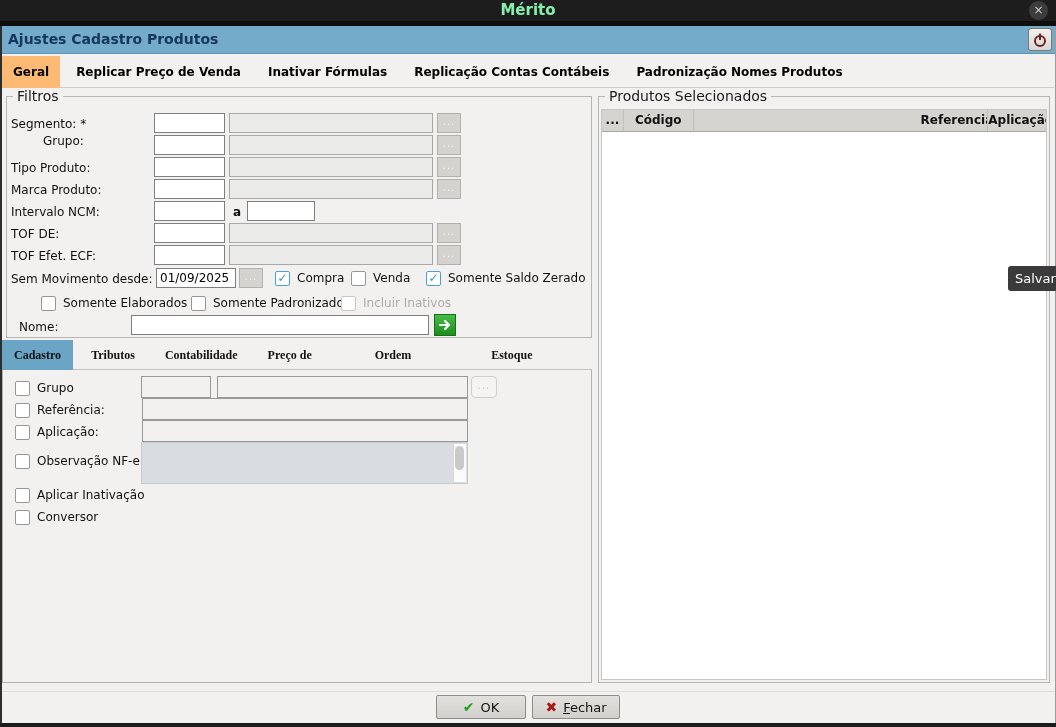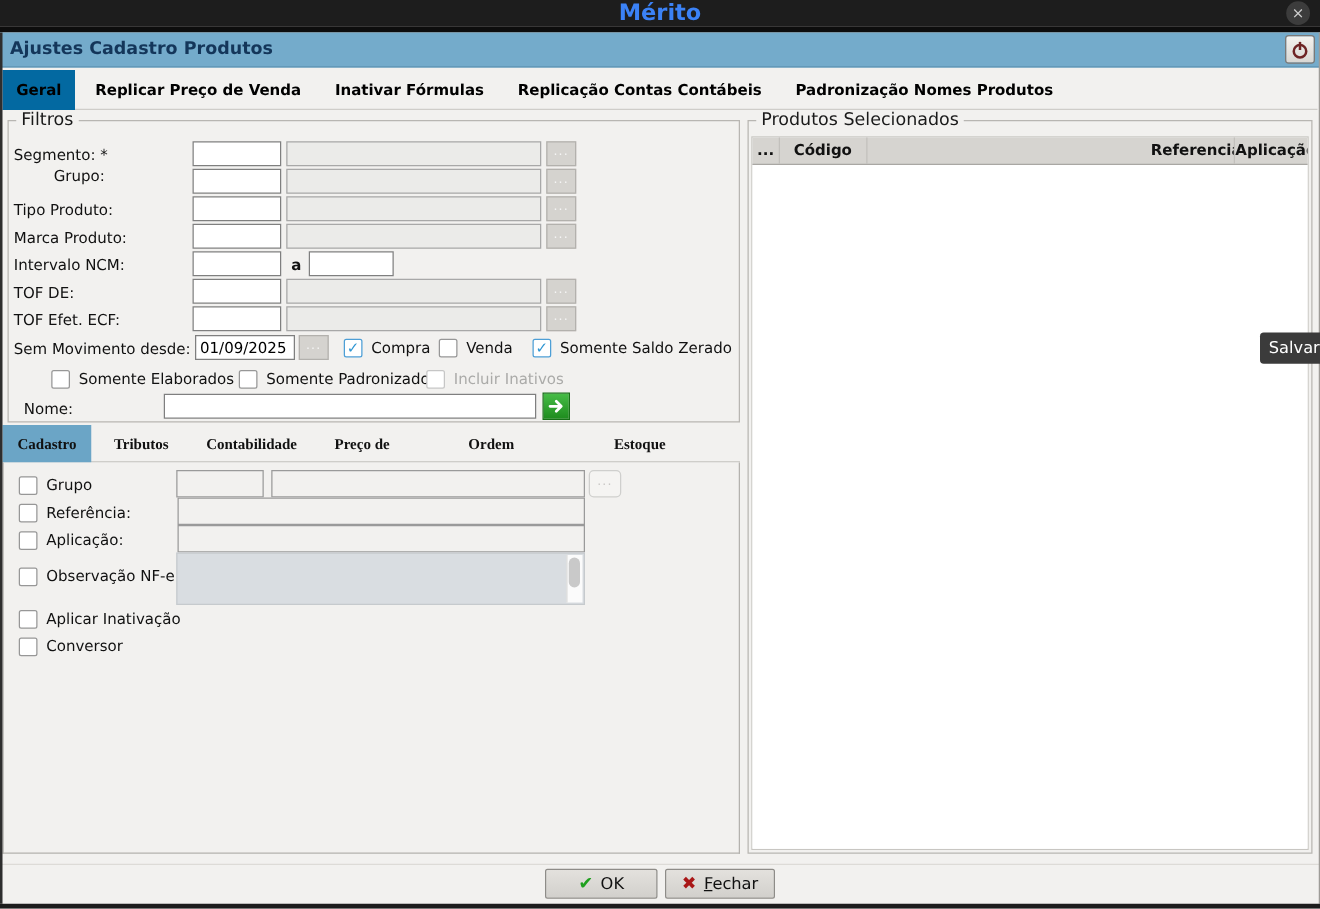--- a/index.html
+++ b/index.html
@@ -6,35 +6,35 @@
   body { font-family:"DejaVu Sans", sans-serif; background:#555; }
   .window {
     position:relative; width:1056px; height:727px;
     background:#F2F1EF; overflow:hidden; font-size:12px; color:#111;
   }
   .abs { position:absolute; }
 
   
   .titlebar { left:0; top:0; width:1056px; height:21px; background:#1D1D1D; }
   .titlebar-strip { left:0; top:21px; width:1056px; height:5px; background:#0D0D0D; }
-  .title-text { width:100%; text-align:center; line-height:21px; color:#3b82f6; font-weight:bold; font-size:18px; }
+  .title-text { width:100%; text-align:center; line-height:21px; color:#86efac; font-weight:bold; font-size:15px; }
   .close-btn { right:8px; top:1px; width:19px; height:19px; border-radius:50%;
     background:#3C3C3C; color:#CFCFCF; text-align:center; line-height:18px; font-size:12px; cursor:default; }
 
   
   .hdr { left:0; top:26px; width:1056px; height:28px; background:#74ABCB; border-bottom:1px solid #5E94B4; }
   .hdr-title { left:8px; top:5px; font-weight:bold; font-size:14px; color:#14365A; }
   .power-btn { right:4px; top:2px; width:24px; height:23px;
     background:linear-gradient(#F4F2EE,#D9D7D3); border:1px solid #7B7977; border-radius:3px;
     display:flex; align-items:center; justify-content:center; }
 
   
   .tabbar { left:2px; top:56px; width:1052px; height:32px; border-bottom:1px solid #CFCDC9; display:flex; }
   .tab { height:32px; line-height:32px; padding:0 11px; font-weight:bold; font-size:12px; margin-right:5px; color:#000; }
-  .tab.active { background:#0369a1; }
+  .tab.active { background:#fdba74; }
 
   
   .gbox { border:1px solid #B8B6B2; }
   .legend { position:absolute; top:-9px; left:6px; background:#F2F1EF; padding:0 4px; font-size:14px; color:#1A1A1A; }
 
   
   .inp  { background:#FFF; border:1px solid #7F7F7F; height:20px; }
   .inp-dis { background:#EBEBE9; border:1px solid #A8A8A8; height:20px; }
   .inp-lt  { background:#F2F1EF; border:1px solid #9A9A9A; height:22px; }
   .dots-btn { background:#D5D3CF; border:1px solid #B3B1AD; height:20px; width:24px;

